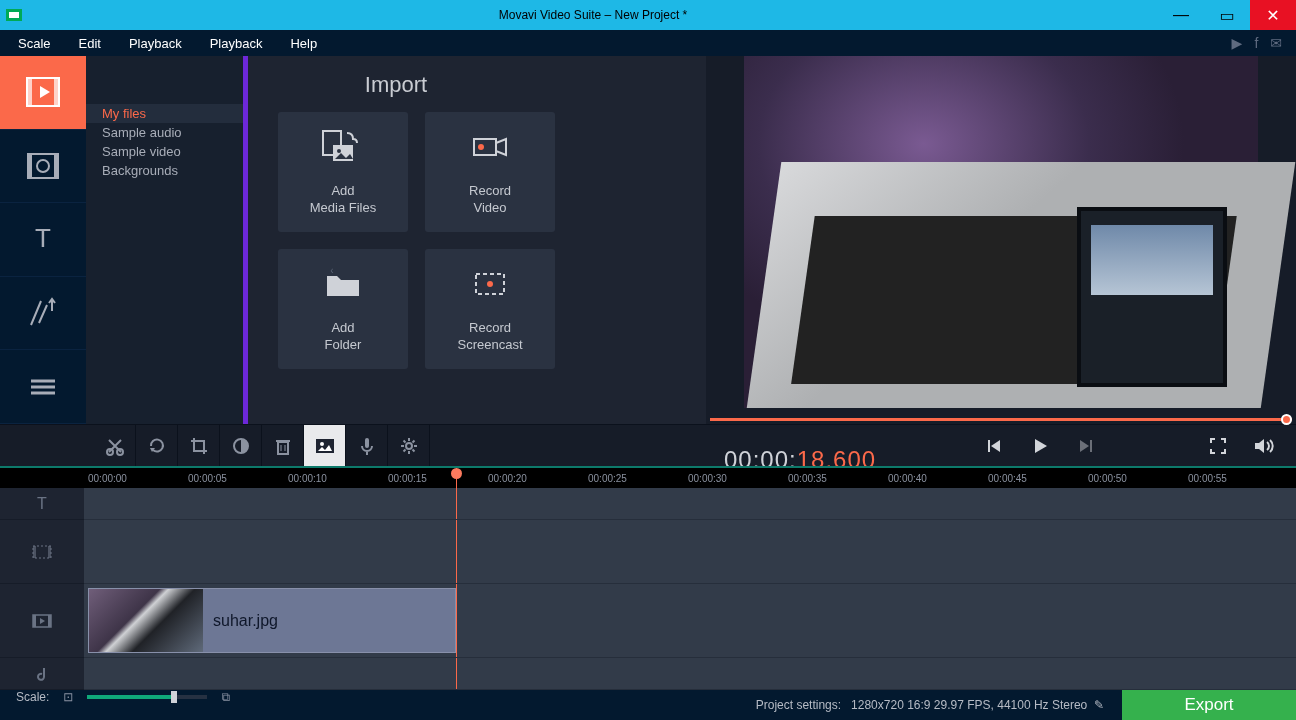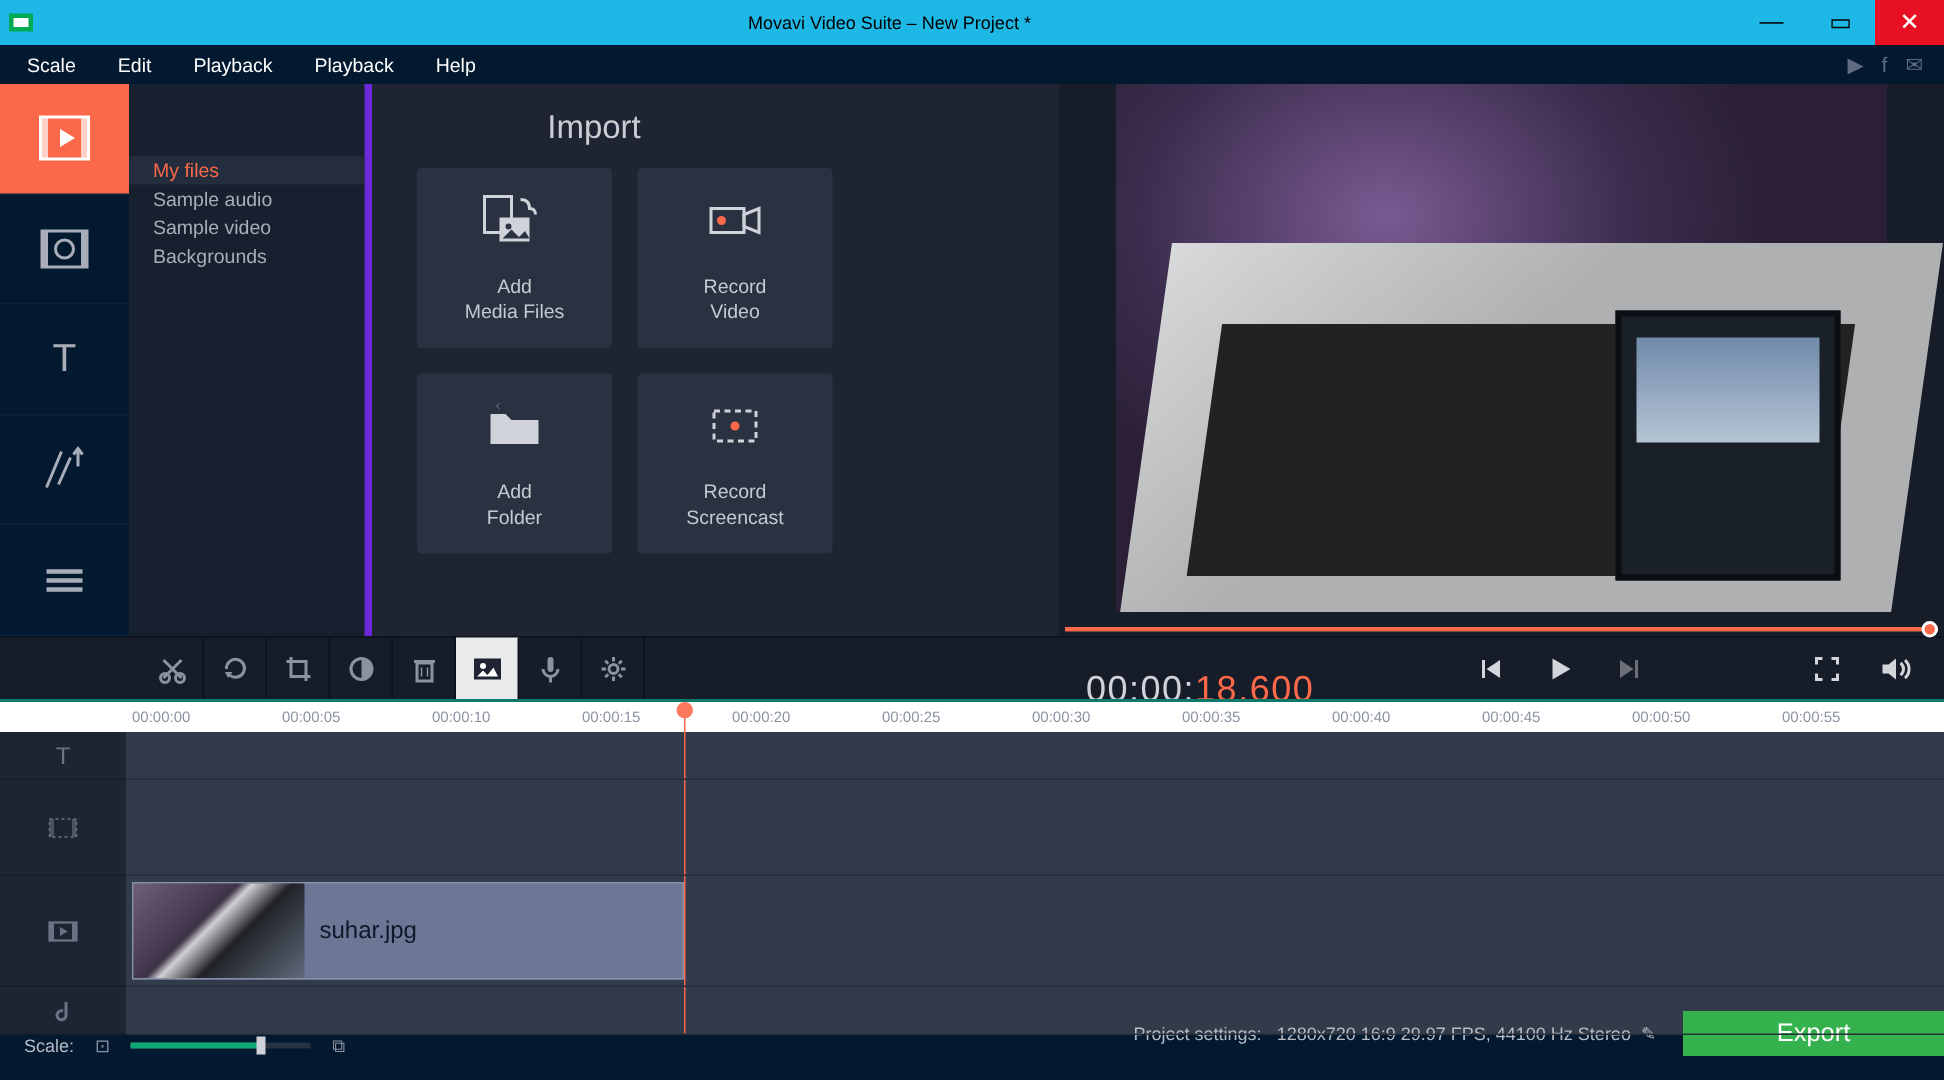--- a/index.html
+++ b/index.html
@@ -59,37 +59,37 @@
   .tools-right { flex:1; display:flex; align-items:center; justify-content:space-between; padding: 0 18px; }
   .timecode { font-family: "Courier New", monospace; font-size:24px; letter-spacing:1px; display:flex;margin-top:28px; }
   .timecode .white { color:#cfd2d8; }
   .timecode .red { color:#fb694a; }
   .play-group { display:flex; gap:18px; }
   .pg-btn { width:28px; height:28px; display:flex; align-items:center; justify-content:center; color:#d2d5da; }
   .right-icons { display:flex; gap:18px; }
   
   
   .timeline { height: 224px; background:#323b49; display:flex; flex-direction:column; }
-  .ruler { height:22px; background:#ffffff; border-top:2px solid #0d7a6b; display:flex; align-items:center; color:#8b92a0; font-size:10px; padding-left:88px; position:relative;}
+  .ruler { height:22px; background:#000000; border-top:2px solid #0d7a6b; display:flex; align-items:center; color:#8b92a0; font-size:10px; padding-left:88px; position:relative;}
   .ruler-tick { width:100px; }
   .playhead { position:absolute; top:0; bottom:-202px; left:456px; width:1px; background:#fb694a; }
   .playhead::before { content:""; position:absolute; top:0; left:-5px; width:11px; height:11px; background:#fb7a5e; border-radius:50%; }
   .tracks { flex:1; display:flex; }
   .track-icons { width:84px; background:#1e2431; display:flex; flex-direction:column; }
   .track-icon-cell { flex:0 0 auto; display:flex; align-items:center; justify-content:center; color:#6a7384; border-bottom:1px solid #161c28; }
   .tic-1{height:32px;} .tic-2{height:64px;} .tic-3{height:74px;} .tic-4{height:32px;}
   .track-lanes { flex:1; display:flex; flex-direction:column; }
   .lane { border-bottom:1px solid #262e3b; position:relative; }
   .lane.l1{height:32px;} .lane.l2{height:64px;} .lane.l3{height:74px;} .lane.l4{height:32px;}
   .clip { position:absolute; left:4px; top:4px; bottom:4px; width:368px; background:#6d7795; border:1px solid #8890aa; display:flex; align-items:center; }
   .clip-thumb { width:114px; height:100%; background:linear-gradient(135deg,#705e7a 0%, #3e3448 40%, #cfd1d4 45%, #202227 60%, #5f6a7a 100%); }
   .clip-name { color:#0f172a; font-size:16px; margin-left:10px; }
   
   
-  .status-bar { height:30px; background:#03192f; display:flex; align-items:flex-end; justify-content:space-between; padding: 0 0 16px 16px; color:#b6bbc5; font-size:12px; }
+  .status-bar { height:30px; background:#03192f; display:flex; align-items:flex-start; justify-content:space-between; padding: 0 0 4px 16px; color:#b6bbc5; font-size:12px; }
   .scale { display:flex; align-items:center; gap:14px; }
   .slider { width:120px; height:4px; background:#263142; position:relative; }
   .slider-fill { position:absolute; left:0; top:0; bottom:0; width:72%; background:#0fa979; }
   .slider-thumb { position:absolute; left:70%; top:-4px; width:6px; height:12px; background:#cfd2d8; }
   .ps-right { display:flex; align-items:center; gap:18px; }
   .export-btn { width:174px; height:30px; background:#35b14d; color:#fff; display:flex; align-items:center; justify-content:center; font-size:17px; }
   
   svg { fill: currentColor; }
 </style>
 </head>

